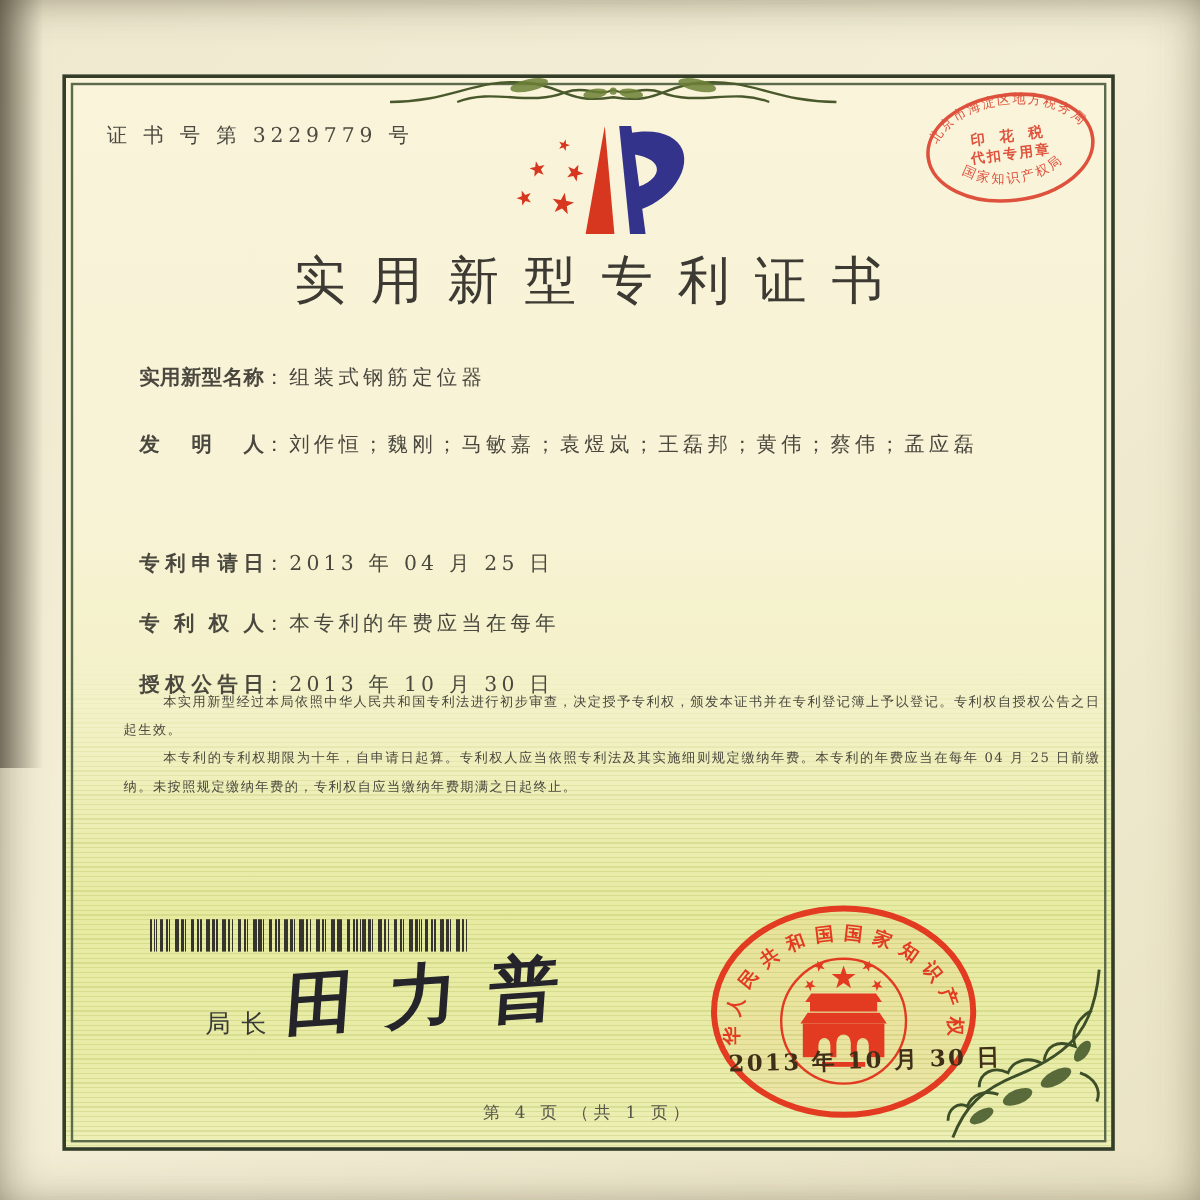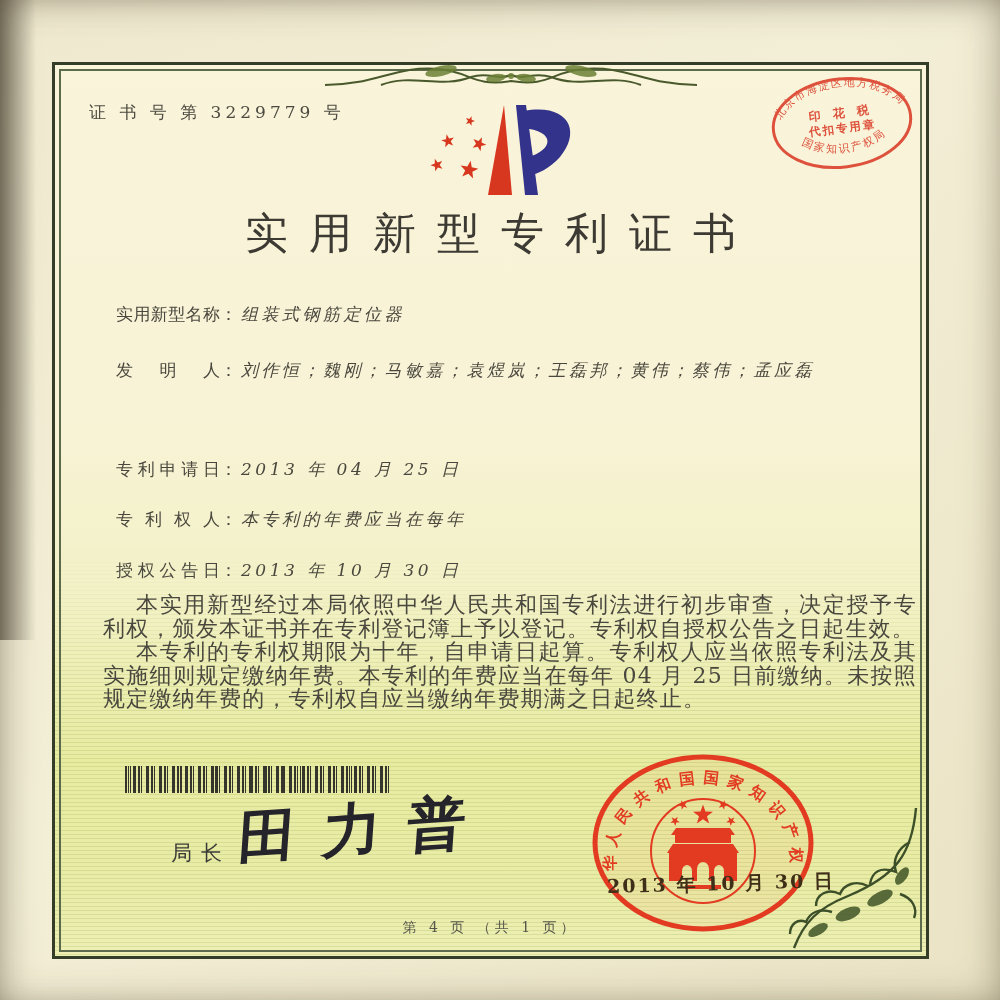--- a/index.html
+++ b/index.html
@@ -33,24 +33,24 @@
             mask-image:linear-gradient(180deg,transparent,#000 38%);
     pointer-events:none;
   }
   .cert-number{position:absolute;left:34px;top:36px;font-size:17px;letter-spacing:4px;color:#4c4a40;}
   .logo{position:absolute;left:363px;top:38px;width:165px;height:100px;}
   .title{
     position:absolute;left:0;top:140px;width:100%;text-align:center;
     font-size:43px;font-weight:400;color:#3c3a33;letter-spacing:21px;padding-left:21px;box-sizing:border-box;
   }
   .field{position:absolute;left:61px;font-size:17px;white-space:nowrap;color:#4a483e;}
-  .flabel{display:inline-block;width:104px;text-align:justify;text-align-last:justify;vertical-align:top;}
+  .flabel{display:inline-block;width:104px;text-align:justify;text-align-last:justify;vertical-align:top;font-weight:bold;}
   .fcolon{display:inline-block;margin-right:4px;}
-  .fvalue{letter-spacing:3.5px;font-style:italic;}
-  .paras{position:absolute;left:48px;top:528px;width:814px;font-size:22px;line-height:23.5px;
+  .fvalue{letter-spacing:3.5px;}
+  .paras{position:absolute;left:48px;top:508px;width:814px;font-size:11px;line-height:23.5px;
          letter-spacing:1.2px;text-align:justify;color:#4a483e;}
   .paras p{margin:0;text-indent:33px;}
   .barcode{
     position:absolute;left:70px;top:701px;width:268px;height:27px;opacity:.88;
     background:
       repeating-linear-gradient(90deg,#1d1d1d 0 2px,transparent 2px 3px,#1d1d1d 3px 4px,transparent 4px 8px,#1d1d1d 8px 11px,transparent 11px 13px),
       repeating-linear-gradient(90deg,transparent 0 5px,#1d1d1d 5px 6px,transparent 6px 17px);
   }
   .director{position:absolute;left:116px;top:774px;font-size:21px;letter-spacing:9px;color:#3a3a36;}
   .signature{

